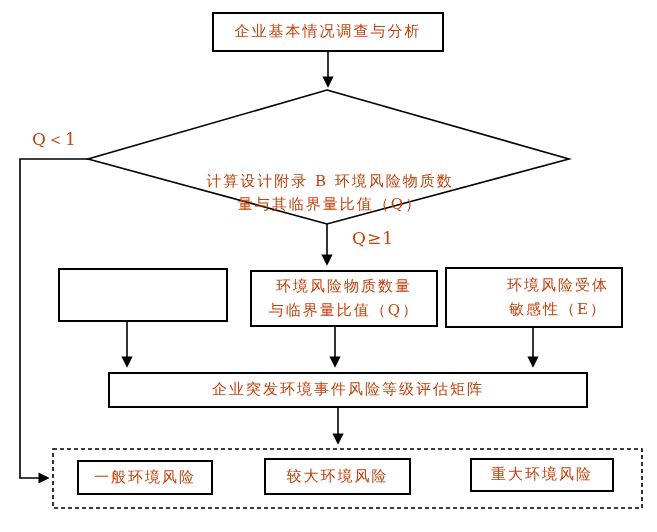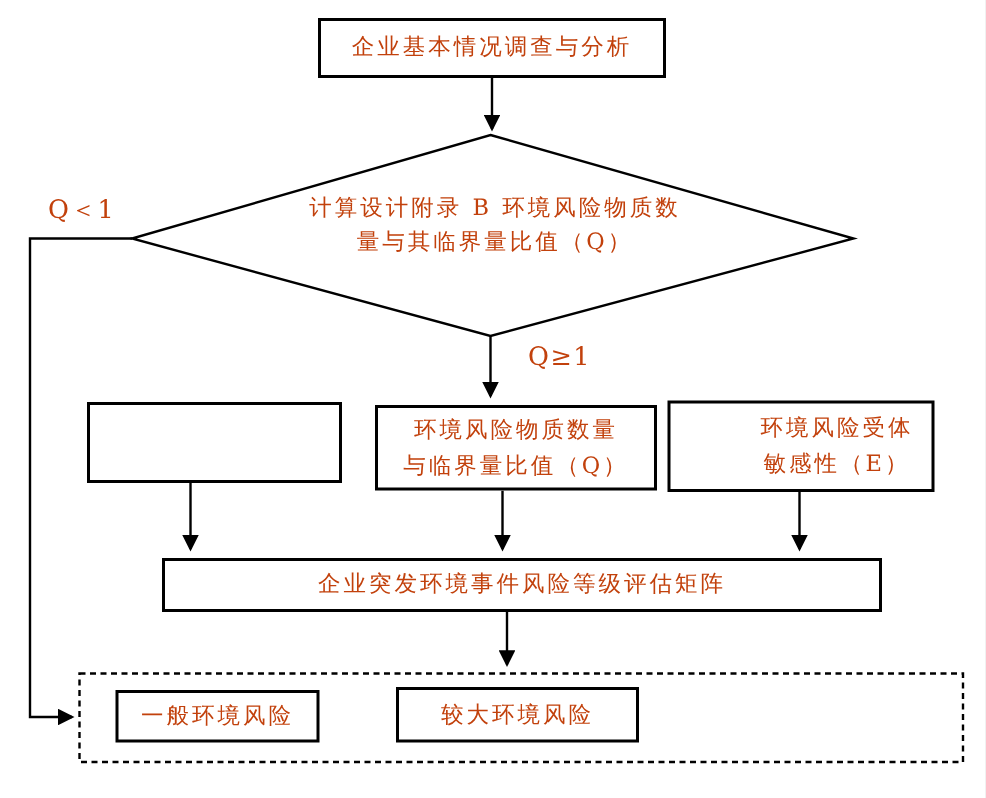--- a/index.html
+++ b/index.html
@@ -42,36 +42,37 @@
     box-sizing: border-box;
     display: flex;
     flex-direction: column;
     align-items: center;
     justify-content: center;
     text-align: center;
     font-size: 15px;
     line-height: 1.55;
     letter-spacing: 2px;
     white-space: nowrap;
+    margin-top: 43px;
   }
   .edge-label {
     position: absolute;
     font-size: 17px;
     letter-spacing: 1px;
     white-space: nowrap;
   }
   
   #n-survey  { left: 212px; top: 12px;  width: 232px; height: 40px; }
   #n-decision-text { left: 180px; top: 123px; width: 300px; height: 54px; }
   #n-m       { left: 58px;  top: 268px; width: 170px; height: 54px; }
   #n-q       { left: 250px; top: 270px; width: 188px; height: 57px; }
   #n-e       { left: 445px; top: 267px; width: 178px; height: 61px; padding-left: 48px; }
   #n-matrix  { left: 108px; top: 372px; width: 480px; height: 36px; }
   #n-general { left: 77px;  top: 460px; width: 136px; height: 35px; }
-  #n-larger  { left: 264px; top: 458px; width: 162px; height: 37px; }
+  #n-larger  { left: 264px; top: 458px; width: 147px; height: 37px; }
   #n-major   { left: 470px; top: 458px; width: 144px; height: 34px; }
   #lbl-qlt   { left: 32px;  top: 128px; }
   #lbl-qge   { left: 352px; top: 228px; }
 </style>
 </head>
 <body>
 
 <div id="stage">
 
   <svg id="wires" viewBox="0 0 657 532">
@@ -126,14 +127,17 @@
   <div class="node" id="n-matrix">
     <span>企业突发环境事件风险等级评估矩阵</span>
   </div>
 
   <div class="node" id="n-general">
     <span>一般环境风险</span>
   </div>
   <div class="node" id="n-larger">
     <span>较大环境风险</span>
   </div>
+  <div class="node" id="n-major">
+    <span>重大环境风险</span>
+  </div>
 
 </div>
 
 </body></html>

